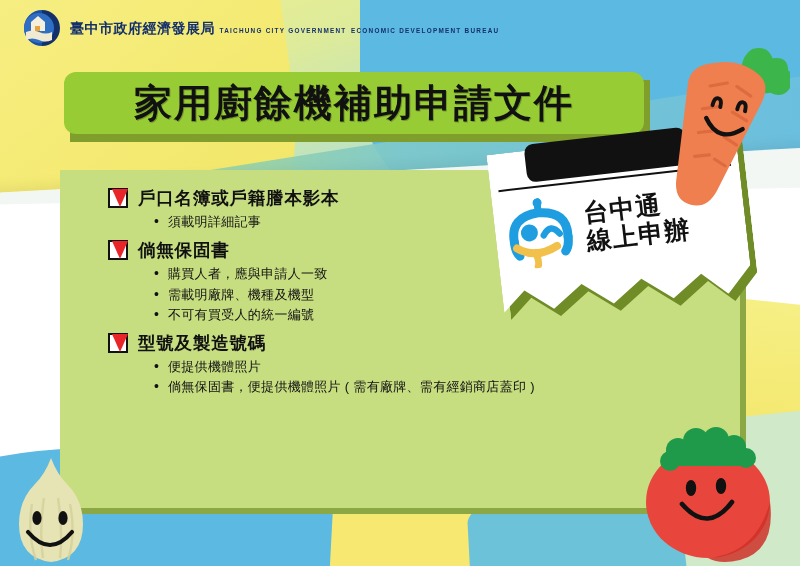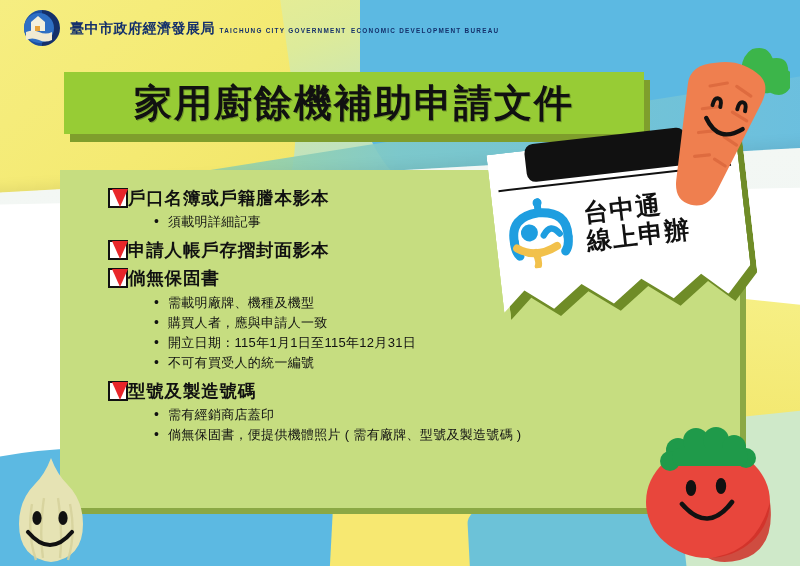--- a/index.html
+++ b/index.html
@@ -134,20 +134,21 @@
   }
   .title-bar {
     position: absolute;
     left: 64px; top: 72px;
     width: 580px; height: 62px;
     background: #97cc35;
     display: flex;
     align-items: center;
     justify-content: center;
     z-index: 20;
+    border-radius: 12px;
   }
   .title-text {
     font-size: 38px;
     font-weight: 700;
     color: #111111;
     letter-spacing: 2px;
     white-space: nowrap;
     text-shadow: 1px 1px 0 rgba(0,0,0,.25);
   }
 
@@ -166,20 +167,21 @@
     background: #c6dd80;
     z-index: 24;
     padding: 18px 20px 10px 48px;
   }
 
   
   .req-section { margin-bottom: 8px; }
   .req-head {
     display: flex;
     align-items: center;
+    gap: 10px;
   }
   .check-box {
     width: 20px; height: 20px;
     flex: 0 0 20px;
     background: #ffffff;
     border: 2.5px solid #111;
     position: relative;
   }
   .check-box svg { position: absolute; left: -1px; top: -2px; }
   .req-title {
@@ -334,60 +336,49 @@
             <path d="M3 1 L19 1 L11 19 Z" fill="#e8262a"></path>
           </svg>
         </span>
         <span class="req-title">戶口名簿或戶籍謄本影本</span>
       </div>
       <ul class="bullets">
         <li>須載明詳細記事</li>
       </ul>
     </div>
 
-    <div class="req-section">
-      <div class="req-head">
-        <span class="check-box">
-          <svg viewBox="0 0 22 22" width="22" height="22">
-            <path d="M3 1 L19 1 L11 19 Z" fill="#e8262a"></path>
-          </svg>
-        </span>
-        <span class="req-title">申請人帳戶存摺封面影本</span>
-      </div>
-    </div>
 
     <div class="req-section">
       <div class="req-head">
         <span class="check-box">
           <svg viewBox="0 0 22 22" width="22" height="22">
             <path d="M3 1 L19 1 L11 19 Z" fill="#e8262a"></path>
           </svg>
         </span>
         <span class="req-title">倘無保固書</span>
       </div>
       <ul class="bullets">
+        <li>購買人者，應與申請人一致</li>
         <li>需載明廠牌、機種及機型</li>
-        <li>購買人者，應與申請人一致</li>
-        <li>開立日期：115年1月1日至115年12月31日</li>
         <li>不可有買受人的統一編號</li>
       </ul>
     </div>
 
     <div class="req-section">
       <div class="req-head">
         <span class="check-box">
           <svg viewBox="0 0 22 22" width="22" height="22">
             <path d="M3 1 L19 1 L11 19 Z" fill="#e8262a"></path>
           </svg>
         </span>
         <span class="req-title">型號及製造號碼</span>
       </div>
       <ul class="bullets">
-        <li>需有經銷商店蓋印</li>
-        <li>倘無保固書，便提供機體照片 ( 需有廠牌、型號及製造號碼 )</li>
+        <li>便提供機體照片</li>
+        <li>倘無保固書，便提供機體照片 ( 需有廠牌、需有經銷商店蓋印 )</li>
       </ul>
     </div>
 
   </div>
 
   <div class="note-wrap">
     <div class="note-shadow"></div>
     <div class="note-card"></div>
     <div class="note-topline"></div>
     <div class="note-clip"></div>

